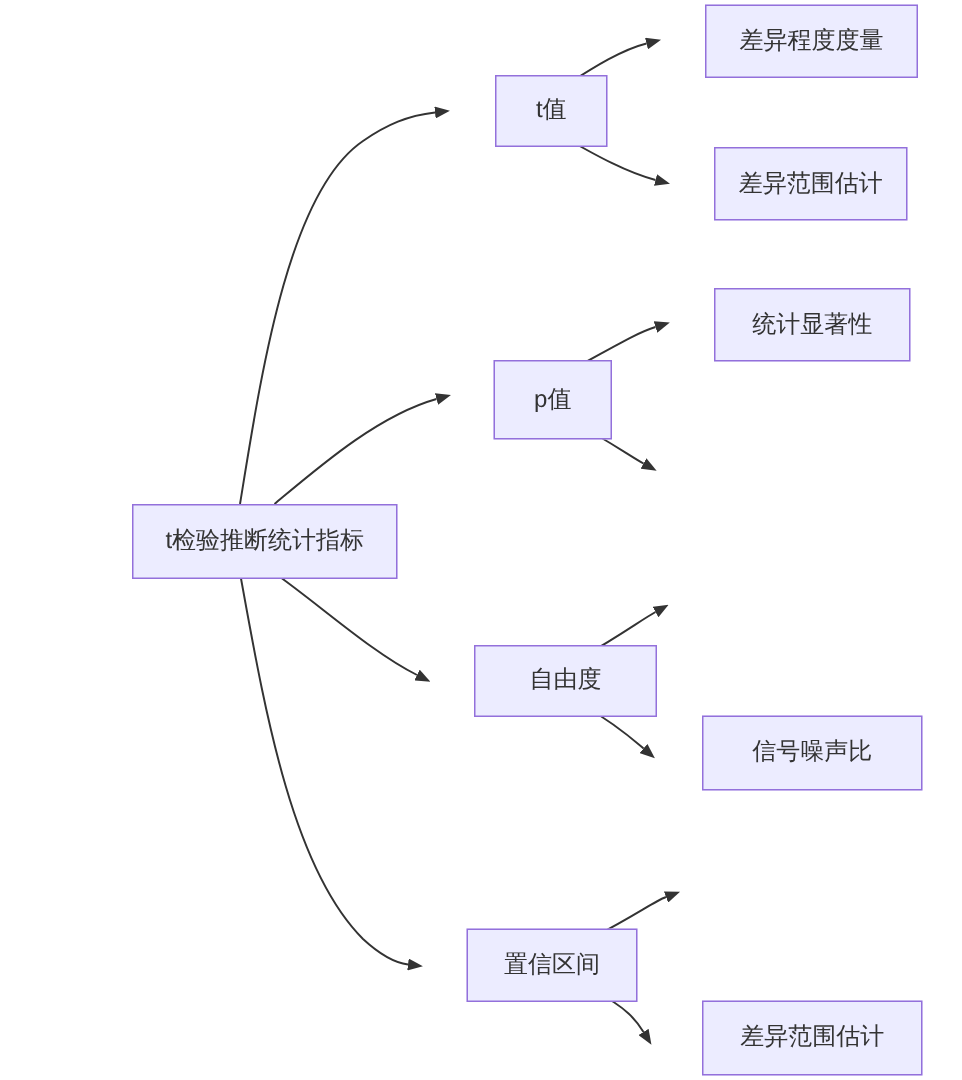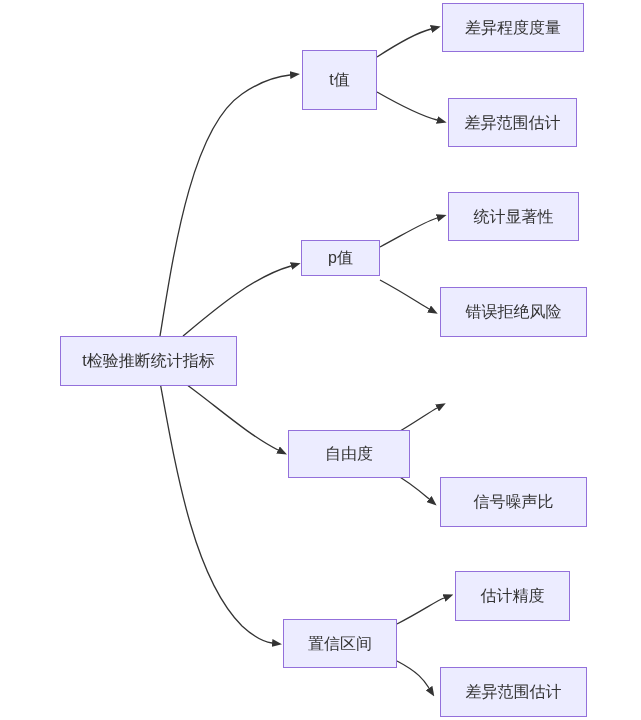--- a/index.html
+++ b/index.html
@@ -35,20 +35,21 @@
     display:flex;
     align-items:center;
     justify-content:center;
     background:var(--node-fill);
     border:1px solid var(--node-border);
     color:var(--text);
     font-size:16px;
     line-height:1;
     white-space:nowrap;
     text-align:center;
+    margin-left:28px;
   }
 </style>
 </head>
 <body>
 
 <div class="canvas">
 
   <svg class="edge-layer" viewBox="0 0 641 720" xmlns="http://www.w3.org/2000/svg">
     <defs>
       <marker id="arrow" markerWidth="10" markerHeight="8" refX="0" refY="4" orient="auto" markerUnits="userSpaceOnUse">
@@ -64,28 +65,26 @@
     <path class="edge" marker-end="url(#arrow)" d="M 380,247 C 408,232 424,222 437,218"></path>
     <path class="edge" marker-end="url(#arrow)" d="M 380,280 C 406,294 420,304 429,309"></path>
     <path class="edge" marker-end="url(#arrow)" d="M 390,437 C 413,424 428,413 437,408"></path>
     <path class="edge" marker-end="url(#arrow)" d="M 390,471 C 411,483 422,493 429,499"></path>
     <path class="edge" marker-end="url(#arrow)" d="M 397,624 C 424,610 436,601 444,598"></path>
     <path class="edge" marker-end="url(#arrow)" d="M 397,661 C 418,672 424,680 429,688"></path>
   </svg>
 
   <div class="node" style="left:60px;top:336px;width:177px;height:50px">t检验推断统计指标</div>
 
-  <div class="node" style="left:302px;top:50px;width:75px;height:60px">t值</div>
+  <div class="node" style="left:302px;top:50px;width:75px;height:48px">t值</div>
   <div class="node" style="left:442px;top:3px;width:142px;height:49px">差异程度度量</div>
   <div class="node" style="left:448px;top:98px;width:129px;height:49px">差异范围估计</div>
 
-  <div class="node" style="left:301px;top:240px;width:79px;height:36px">p值</div>
+  <div class="node" style="left:301px;top:240px;width:79px;height:53px">p值</div>
   <div class="node" style="left:448px;top:192px;width:131px;height:49px">统计显著性</div>
-  <div class="node" style="left:440px;top:287px;width:147px;height:50px">错误拒绝风险</div>
 
   <div class="node" style="left:288px;top:430px;width:122px;height:48px">自由度</div>
   <div class="node" style="left:440px;top:477px;width:147px;height:50px">信号噪声比</div>
 
   <div class="node" style="left:283px;top:619px;width:114px;height:49px">置信区间</div>
-  <div class="node" style="left:455px;top:571px;width:115px;height:50px">估计精度</div>
   <div class="node" style="left:440px;top:667px;width:147px;height:50px">差异范围估计</div>
 
 </div>
 
 </body></html>

